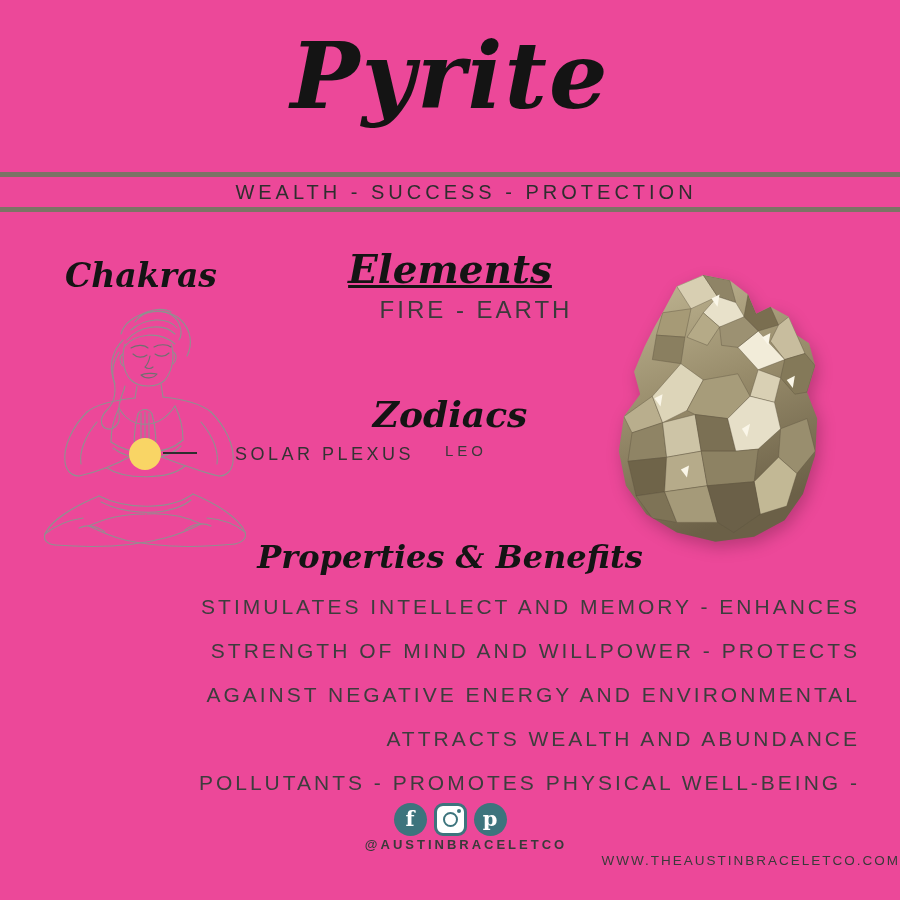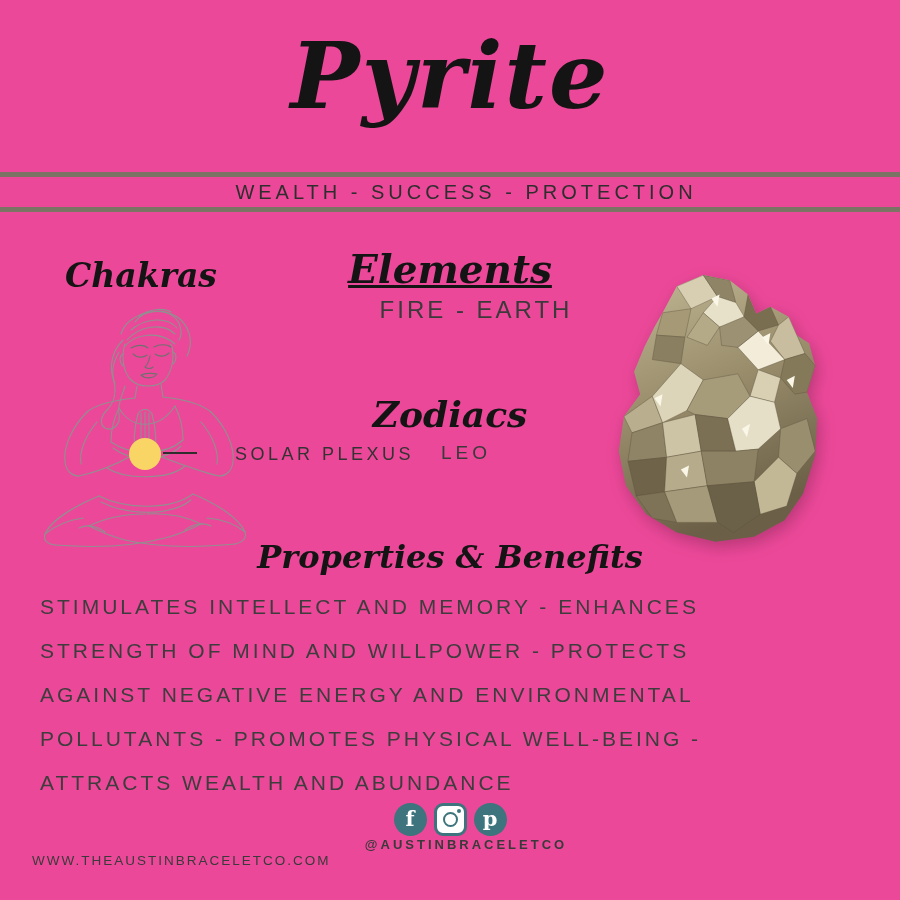--- a/index.html
+++ b/index.html
@@ -13,42 +13,42 @@
 
   .divider { position:absolute; left:0; width:900px; height:5px; background:#7b7465; }
   .divider-top { top:172px; }
   .divider-bottom { top:207px; }
   .banner-text { position:absolute; top:181px; left:0; right:0; text-align:center; font-size:20px; letter-spacing:4px; font-weight:400; color:#2e2e2e; }
 
   .chakras-heading   { position:absolute; top:256px; left:41px;  width:200px; text-align:center; font-size:33px; }
   .elements-heading  { position:absolute; top:246px; left:330px; width:240px; text-align:center; font-size:39px;text-decoration:underline; }
   .elements-value    { position:absolute; top:296px; left:340px; width:240px; text-align:center; font-size:24px; letter-spacing:3px; }
   .zodiacs-heading   { position:absolute; top:393px; left:330px; width:240px; text-align:center; font-size:36px; }
-  .zodiacs-value     { position:absolute; top:442px; left:330px; width:240px; text-align:center; font-size:19px; letter-spacing:4px; }
+  .zodiacs-value     { position:absolute; top:442px; left:330px; width:240px; text-align:center; font-size:15px; letter-spacing:4px; }
 
   .woman-wrap { position:absolute; left:35px; top:300px; width:220px; height:250px; }
   .chakra-dot { position:absolute; left:129px; top:438px; width:32px; height:32px; border-radius:50%; background:#f9d565; }
   .chakra-line { position:absolute; left:163px; top:452px; width:34px; height:2px; background:#2e2e2e; }
   .chakra-label { position:absolute; left:203px; top:444px; font-size:18px; letter-spacing:3.5px; color:#333333; }
 
   .stone-wrap { position:absolute; left:605px; top:268px; width:225px; height:290px; filter:drop-shadow(3px 6px 8px rgba(0,0,0,0.22)); }
 
   .properties-heading { position:absolute; top:538px; left:0; right:0; text-align:center; font-size:32px; }
   .properties-body { position:absolute; top:585px; left:40px; width:820px; }
-  .prop-line { height:44px; line-height:44px; text-align:left; font-size:21px; letter-spacing:3px; color:#3d3d3d; white-space:nowrap; }
+  .prop-line { height:44px; line-height:44px; text-align:right; font-size:21px; letter-spacing:3px; color:#3d3d3d; white-space:nowrap; }
 
   .social-row { position:absolute; top:803px; left:0; right:0; display:flex; justify-content:center; align-items:center; gap:7px; }
   .icon-circle { width:33px; height:33px; border-radius:50%; background:#3d747d; color:#ffffff; display:flex; align-items:center; justify-content:center; font-family:"DejaVu Serif", serif; font-weight:700; font-size:21px; cursor:pointer; }
   .icon-circle .glyph { transform:translateY(-1px); }
   .icon-ig { width:33px; height:33px; border:3px solid #3d747d; border-radius:9px; position:relative; background:#ffffff; cursor:pointer; }
   .ig-lens { position:absolute; left:50%; top:50%; width:15px; height:15px; margin:-7.5px 0 0 -7.5px; border:2.5px solid #3d747d; border-radius:50%; }
   .ig-dot { position:absolute; right:3px; top:3px; width:4px; height:4px; border-radius:50%; background:#3d747d; }
 
   .footer-handle  { position:absolute; top:837px; left:0; right:0; text-align:center; font-size:13px; letter-spacing:3px; color:#3a3a3a;font-weight:bold; }
-  .footer-website { position:absolute; top:853px; left:0; right:0; text-align:left; font-size:13.5px; letter-spacing:2px; color:#3a3a3a; }
+  .footer-website { position:absolute; top:853px; left:0; right:0; text-align:right; font-size:13.5px; letter-spacing:2px; color:#3a3a3a; }
 </style>
 </head>
 <body>
 
 <div id="canvas">
 
   <div class="page-title script">Pyrite</div>
 
   <div class="divider divider-top"></div>
   <div class="banner-text caps">WEALTH - SUCCESS - PROTECTION</div>
@@ -183,22 +183,22 @@
         </g>
       </g>
     </svg>
   </div>
 
   <div class="properties-heading script">Properties &amp; Benefits</div>
   <div class="properties-body">
     <div class="prop-line">STIMULATES INTELLECT AND MEMORY - ENHANCES</div>
     <div class="prop-line">STRENGTH OF MIND AND WILLPOWER - PROTECTS</div>
     <div class="prop-line">AGAINST NEGATIVE ENERGY AND ENVIRONMENTAL</div>
+    <div class="prop-line">ATTRACTS WEALTH AND ABUNDANCE</div>
     <div class="prop-line">POLLUTANTS - PROMOTES PHYSICAL WELL-BEING -</div>
-    <div class="prop-line">ATTRACTS WEALTH AND ABUNDANCE</div>
   </div>
 
   <div class="social-row">
     <div class="icon-circle">
       <span class="glyph">f</span>
     </div>
     <div class="icon-ig">
       <div class="ig-lens"></div>
       <div class="ig-dot"></div>
     </div>

